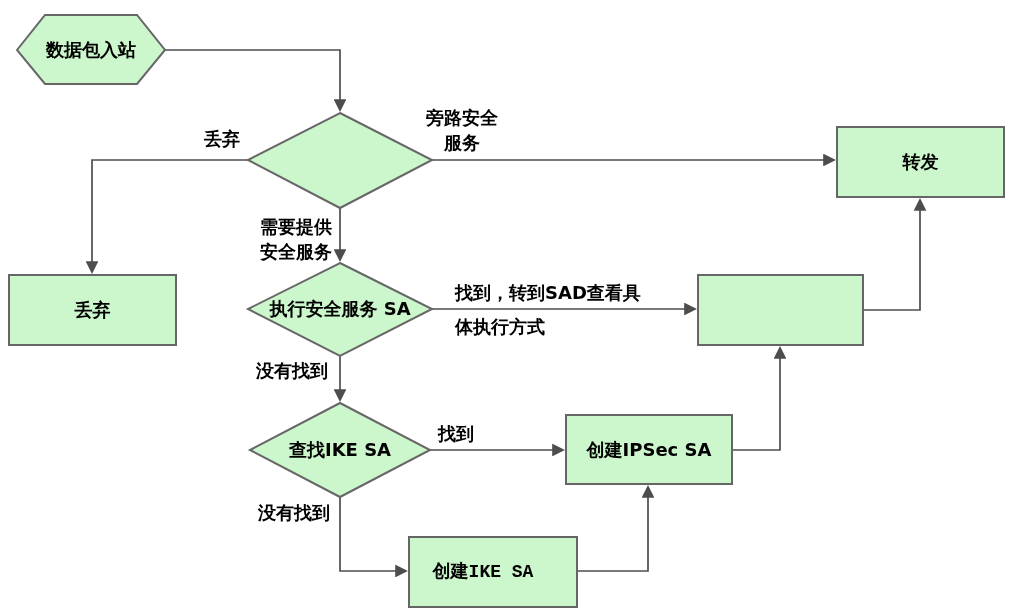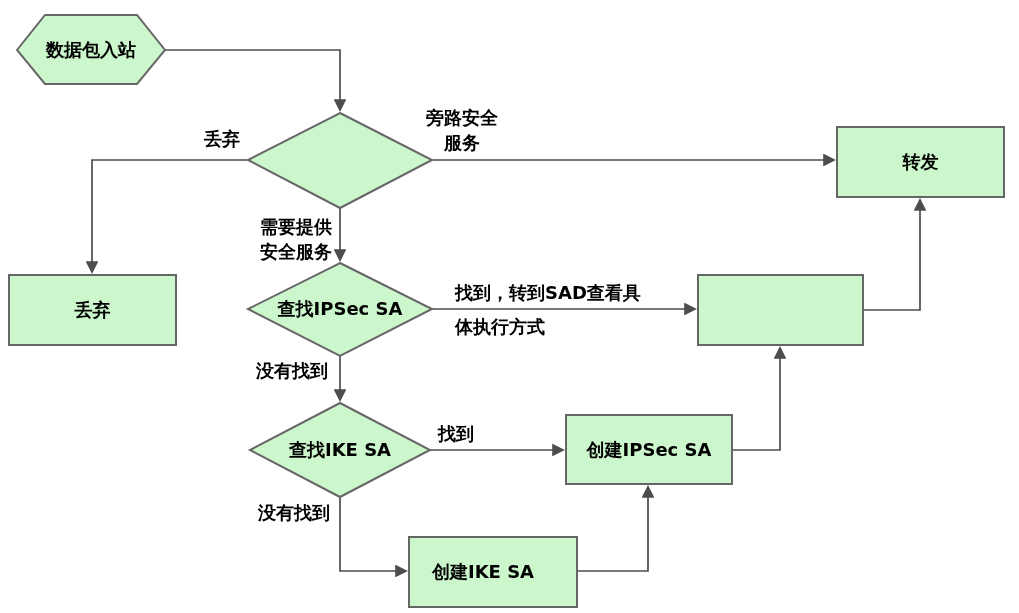--- a/index.html
+++ b/index.html
@@ -73,24 +73,24 @@
     <polygon class="shape" points="340,263 432,309 340,356 248,309"></polygon>
     <rect class="shape" x="698" y="275" width="165" height="70"></rect>
     <polygon class="shape" points="340,403 430,450 340,497 250,450"></polygon>
     <rect class="shape" x="566" y="415" width="166" height="69"></rect>
     <rect class="shape" x="409" y="537" width="168" height="70"></rect>
   </svg>
 
   <div class="node-label" style="left:17px;top:15px;width:148px;height:69px;">数据包入站</div>
   <div class="node-label" style="left:9px;top:275px;width:167px;height:70px;">丢弃</div>
   <div class="node-label" style="left:837px;top:127px;width:167px;height:70px;">转发</div>
-  <div class="node-label" style="left:248px;top:262px;width:184px;height:94px;">查找IPSec SA</div>
+  <div class="node-label" style="left:248px;top:262px;width:184px;height:94px;">执行安全服务 SA</div>
   <div class="node-label" style="left:566px;top:415px;width:166px;height:69px;">创建IPSec SA</div>
   <div class="node-label" style="left:250px;top:403px;width:180px;height:94px;">查找IKE SA</div>
-  <div class="node-label" style="left:409px;top:537px;width:148px;height:70px;">创建IKE SA</div>
+  <div class="node-label" style="left:409px;top:537px;width:148px;height:70px;font-family:Liberation Mono, monospace;">创建IKE SA</div>
 
   <div class="edge-label center" style="left:177px;top:126px;width:90px;">丢弃</div>
   <div class="edge-label center" style="left:251px;top:214px;width:90px;">需要提供
 安全服务</div>
   <div class="edge-label center" style="left:417px;top:105px;width:90px;">旁路安全
 服务</div>
   <div class="edge-label wide" style="left:455px;top:276px;width:210px;">找到，转到SAD查看具
 体执行方式</div>
   <div class="edge-label" style="left:256px;top:358px;">没有找到</div>
   <div class="edge-label" style="left:438px;top:421px;">找到</div>

